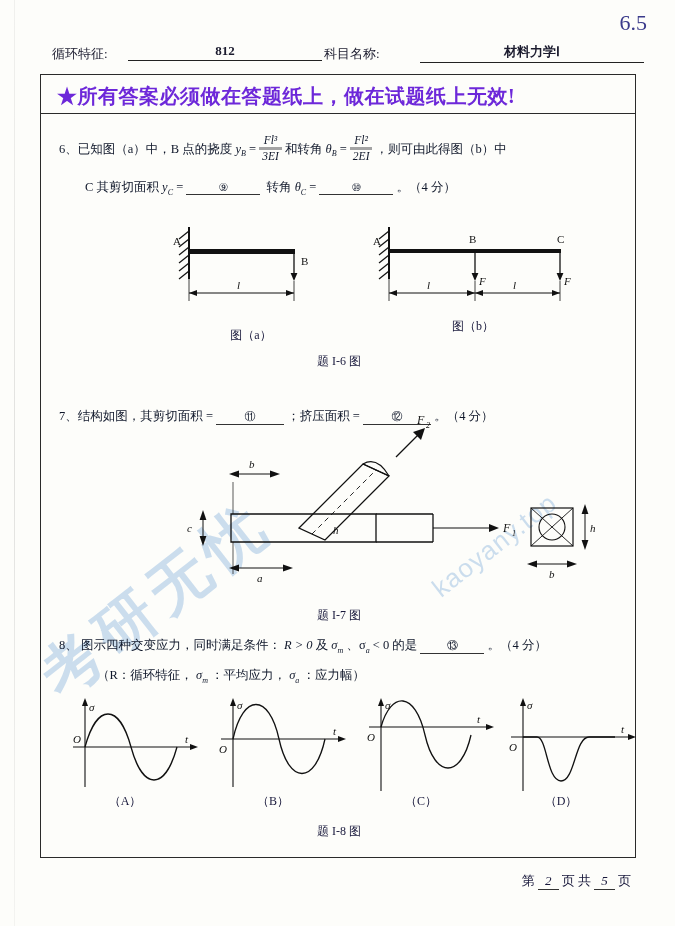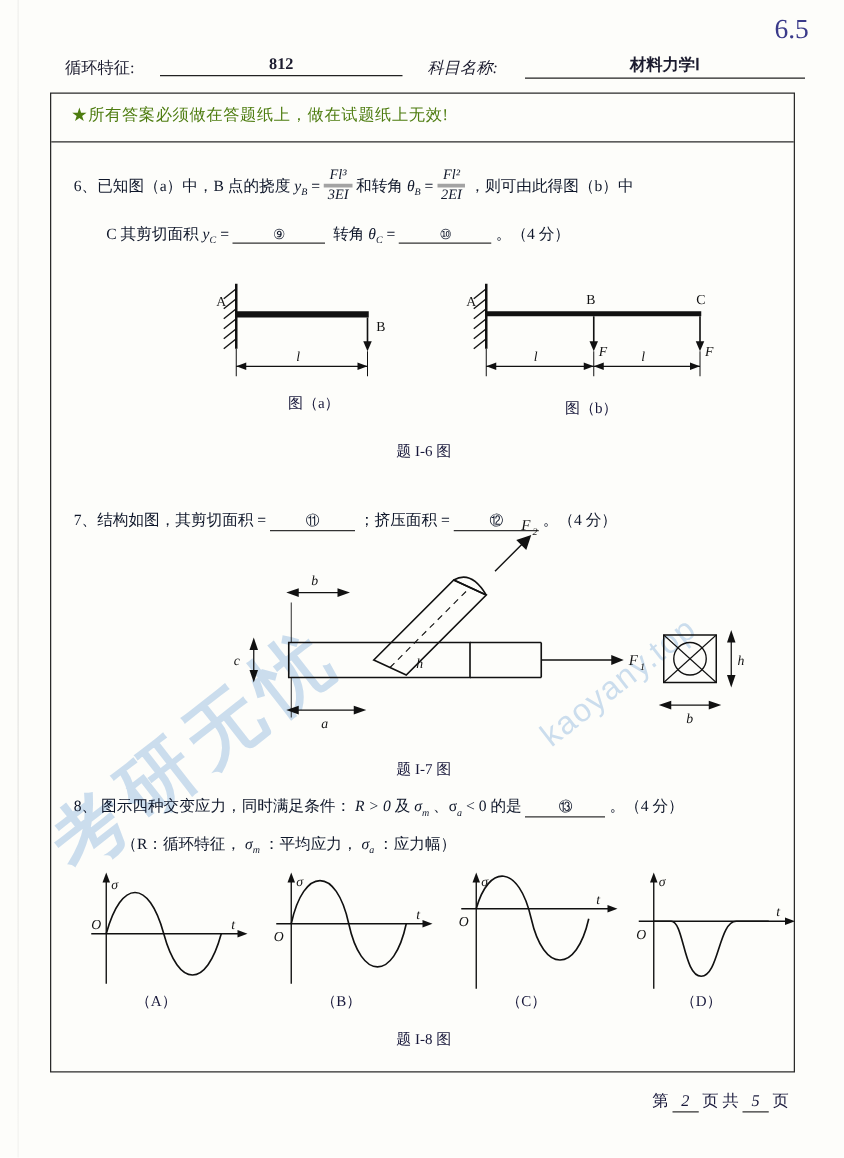--- a/index.html
+++ b/index.html
@@ -34,21 +34,21 @@
   .hdr .val {
     position: absolute;
     white-space: nowrap;
     font-weight: bold;
     border-bottom: 1px solid #222;
     padding: 0 22px 1px 22px;
     text-align: center;
   }
   .hdr-code-lbl { left: 0; top: 3px; }
   .hdr-code-val { left: 76px; top: 1px; width: 150px; }
-  .hdr-name-lbl { left: 290px; top: 3px; font-style: italic; }
+  .hdr-name-lbl { left: 272px; top: 3px; }
   .hdr-name-val { left: 368px; top: 1px; width: 180px; font-family: "Liberation Sans", sans-serif; font-size: 13px;}
 
   .corner-num {
     position: absolute;
     top: 10px;
     right: 28px;
     font-size: 22px;
     color: #3a3a8a;
     font-family: "Liberation Serif", serif;
   }
@@ -60,24 +60,24 @@
     left: 40px;
     width: 596px;
     height: 784px;
     border: 1.6px solid #2a2a2a;
     box-sizing: border-box;
   }
   .notice {
     position: absolute;
     top: 8px;
     left: 16px;
-    font-size: 13px;
-    font-weight: normal;
+    font-size: 20px;
+    font-weight: bold;
     letter-spacing: 0.5px;
-    color: #4d7c0f;
+    color: #6d28d9;
   }
   .rule-line {
     position: absolute;
     top: 38px;
     left: 0;
     width: 100%;
     height: 0;
     border-top: 1.4px solid #2a2a2a;
   }
 
@@ -239,21 +239,21 @@
         <line x1="28" y1="78" x2="133" y2="78" stroke="#111" stroke-width="1"></line>
         <polygon points="28,78 36,75 36,81" fill="#111"></polygon>
         <polygon points="133,78 125,75 125,81" fill="#111"></polygon>
         <line x1="28" y1="64" x2="28" y2="86" stroke="#111" stroke-width="0.8"></line>
         <line x1="133" y1="66" x2="133" y2="86" stroke="#111" stroke-width="0.8"></line>
         <text x="20" y="30" font-size="11" font-family="Liberation Serif, serif" fill="#111" text-anchor="end" style="font-style:normal">A</text>
         <text x="140" y="50" font-size="11" font-family="Liberation Serif, serif" fill="#111" style="font-style:normal">B</text>
         <text x="76" y="74" font-size="11" font-family="Liberation Serif, serif" fill="#111" font-style="italic">l</text>
       </svg>
     </div>
-    <div class="figcap" style="left:160px; top:239px; width:100px;">图（a）</div>
+    <div class="figcap" style="left:160px; top:252px; width:100px;">图（a）</div>
 
     <div style="position:absolute; left:320px; top:140px;">
       <svg width="250" height="120" viewBox="0 0 250 120">
         <line x1="28" y1="12" x2="28" y2="64" stroke="#111" stroke-width="2"></line>
         <g stroke="#111" stroke-width="1.2">
           <line x1="28" y1="16" x2="18" y2="24"></line>
           <line x1="28" y1="24" x2="18" y2="32"></line>
           <line x1="28" y1="32" x2="18" y2="40"></line>
           <line x1="28" y1="40" x2="18" y2="48"></line>
           <line x1="28" y1="48" x2="18" y2="56"></line>

